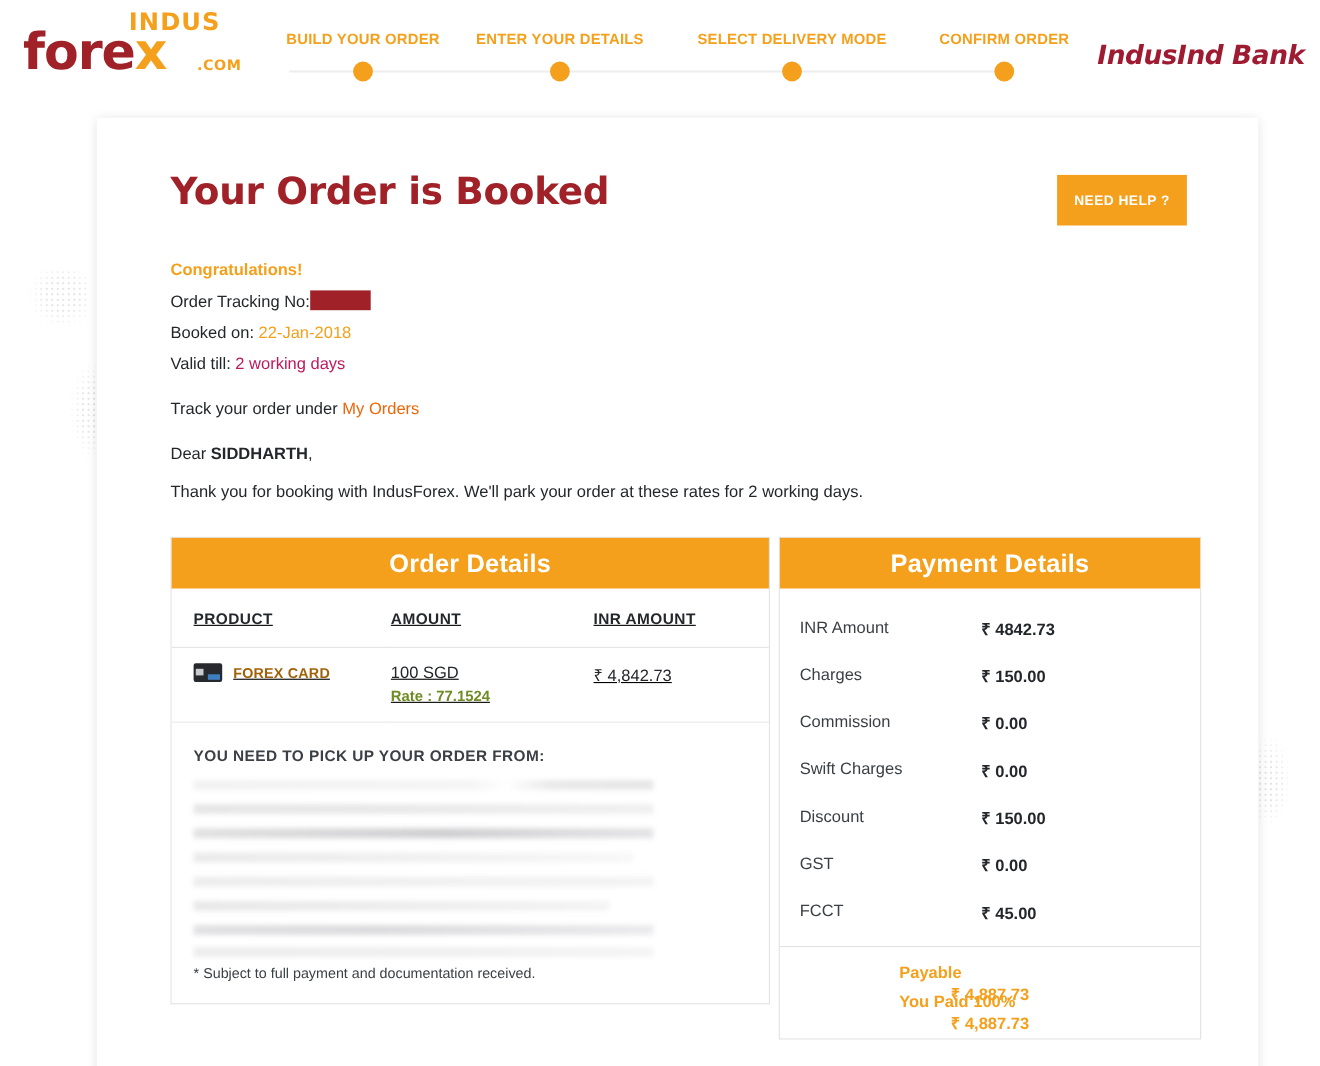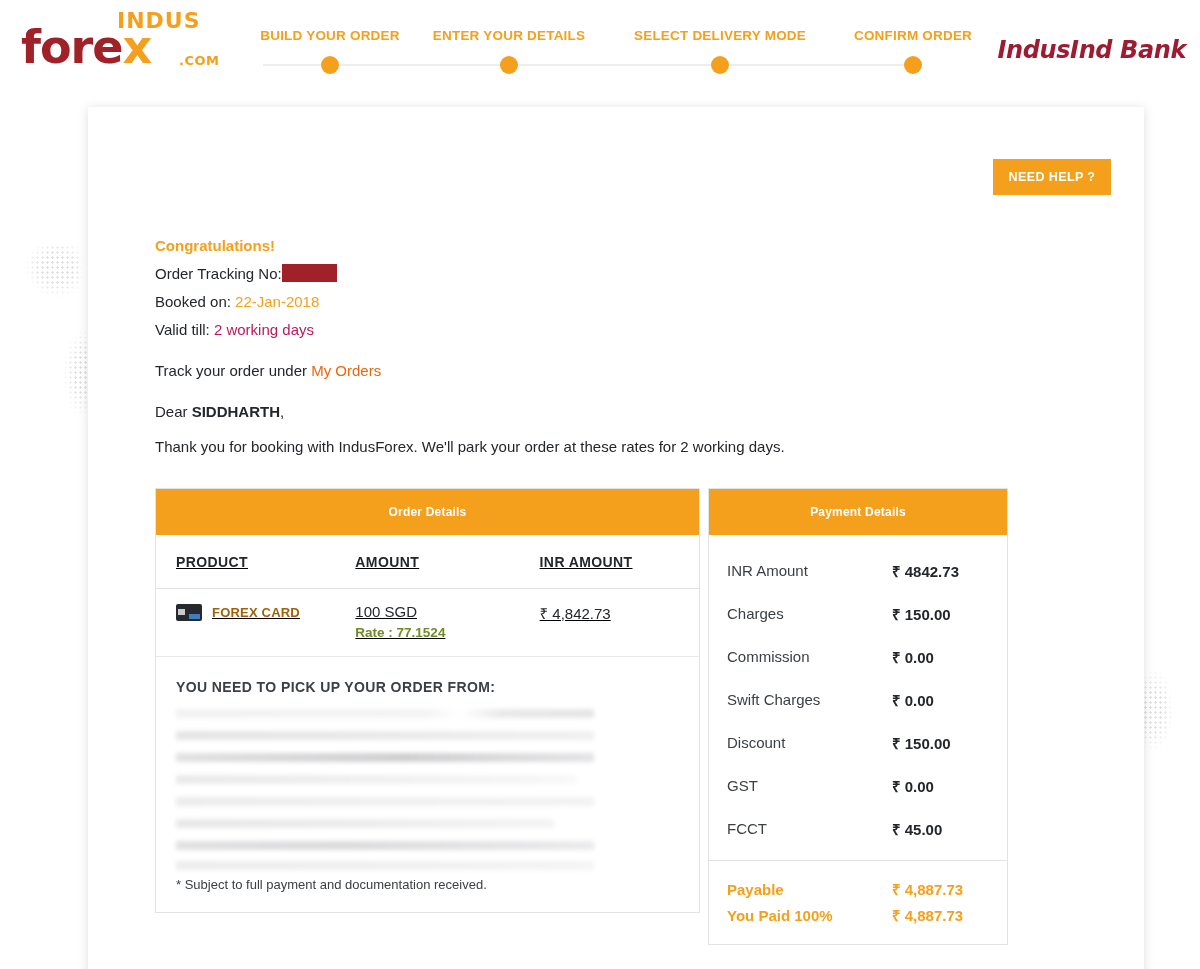--- a/index.html
+++ b/index.html
@@ -142,30 +142,29 @@
     font-size: 34px;
     font-weight: 700;
     color: #a02128;
     letter-spacing: -0.3px;
     font-family: "DejaVu Sans", sans-serif;
   }
 
   .need-help-btn {
     position: absolute;
     left: 873px; top: 52px;
-    width: 118px; height: 36px;
+    width: 118px; height: 46px;
     background: #f5a01c;
     border: none;
     color: #ffffff;
     font-size: 12.5px;
     font-weight: 700;
     letter-spacing: 0.4px;
     cursor: pointer;
     font-family: "Liberation Sans", sans-serif;
-    margin-left: 32px;
   }
 
   
   .info {
     position: absolute;
     left: 67px; top: 130px;
     width: 860px;
   }
   .congrats {
     font-size: 15px;
@@ -203,21 +202,21 @@
     font-size: 15px;
     color: #23272b;
     margin-top: 18px;
   }
 
   
   .panel-head {
     height: 46px;
     background: #f5a01c;
     color: #ffffff;
-    font-size: 12px;
+    font-size: 23px;
     font-weight: 700;
     display: flex;
     align-items: center;
     justify-content: center;
     letter-spacing: 0.2px;
   }
 
   
   .order-panel {
     position: absolute;
@@ -310,21 +309,21 @@
   .footnote {
     margin-top: 18px;
     font-size: 13px;
     color: #3b4046;
   }
 
   
   .payment-panel {
     position: absolute;
     left: 620px; top: 381px;
-    width: 300px;
+    width: 384px;
     border: 1px solid #e3e3e3;
     background: #ffffff;
   }
   .pay-rows { padding: 14px 0 10px 0; }
   .pay-row {
     display: flex;
     align-items: center;
     padding: 0 18px;
     height: 43px;
     font-size: 15px;
@@ -334,20 +333,21 @@
   .pay-row .value { font-weight: 700; color: #23272b; }
   .pay-total {
     border-top: 1px solid #e3e3e3;
     padding: 15px 18px 16px 18px;
   }
   .pay-total .pay-row {
     padding: 0;
     height: 26px;
     color: #f5a01c;
     font-weight: 700;
+    flex-direction: column;
   }
   .pay-total .pay-row .value { color: #f5a01c; font-weight: 700; }
 </style>
 </head>
 <body>
 
 <div class="bg-decor left-a"></div>
 <div class="bg-decor left-b"></div>
 <div class="bg-decor right-a"></div>
 
@@ -378,20 +378,21 @@
       <div class="step-label">CONFIRM ORDER</div>
       <div class="step-dot"></div>
     </div>
   </div>
 
   <div class="bank-logo">IndusInd Bank</div>
 </div>
 
 <div class="card">
 
+  <h1 class="page-title">Your Order is Booked</h1>
 
   <button class="need-help-btn">NEED HELP ?</button>
 
   <div class="info">
     <div class="congrats">Congratulations!</div>
 
     <div class="info-line">
       <span>Order Tracking No:</span><span class="redact-bar"></span>
     </div>
 

